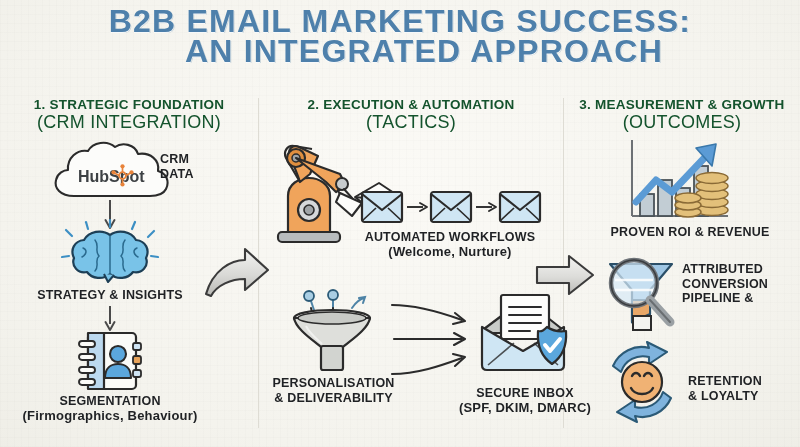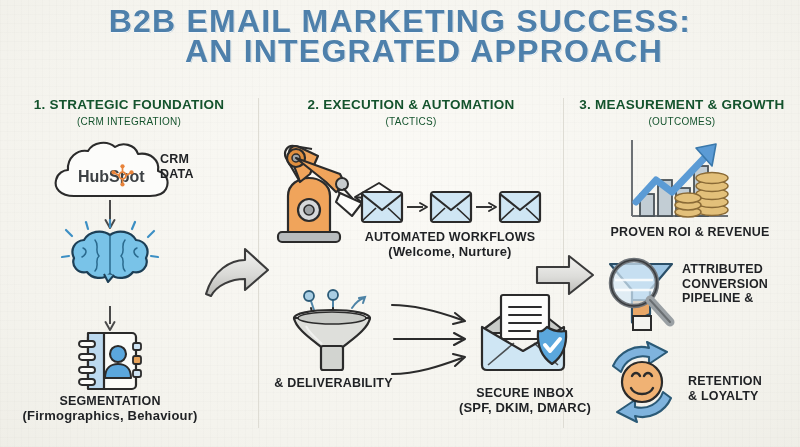--- a/index.html
+++ b/index.html
@@ -27,21 +27,21 @@
     line-height:30px;
     letter-spacing:1.2px;
     text-shadow:0 1px 0 rgba(255,255,255,.85), 1px 1px 0 rgba(60,110,150,.22);
   }
   #title .l2{display:block;padding-left:48px;}
   
   .colhead{
     position:absolute;text-align:center;color:#14532d;
     font-weight:bold;font-size:13.5px;line-height:16.5px;letter-spacing:.25px;
   }
-  .colhead .sub{display:block;font-weight:normal;font-size:10px;}
+  .colhead .sub{display:block;font-weight:normal;font-size:18px;}
   
   .divider{position:absolute;width:1px;background:#dedcd4;}
   
   .lbl{position:absolute;text-align:center;color:#1f2124;font-weight:bold;
        font-size:12.5px;line-height:14.5px;letter-spacing:.2px;}
   .lbl .sub{display:block;font-weight:bold;font-size:13px;}
   .lbl-left{text-align:left;}
   .icon{position:absolute;}
   svg{display:block;overflow:visible;}
 </style>
@@ -117,20 +117,23 @@
         <path d="M48 14 L48 52"></path>
         <path d="M33 18 C38 24 32 29 37 34 C32 38 38 44 33 49"></path>
         <path d="M63 18 C58 24 64 29 59 34 C64 38 58 44 63 49"></path>
         <path d="M21 26 C26 28 24 33 20 35"></path>
         <path d="M75 26 C70 28 72 33 76 35"></path>
       </g>
       <path d="M42 52 L46 60 L52 53" fill="#79c3e8" stroke="#1d3f56" stroke-width="2" stroke-linejoin="round"></path>
     </svg>
   </div>
 
+  <div class="lbl" style="left:18px;top:288px;width:184px;">
+    <span>STRATEGY &amp; INSIGHTS</span>
+  </div>
 
   <div class="icon" style="left:103px;top:306px;">
     <svg width="14" height="26" viewBox="0 0 14 26">
       <line x1="7" y1="0" x2="7" y2="18" stroke="#4a4a4a" stroke-width="2"></line>
       <path d="M2.5 16 L7 24 L11.5 16" fill="none" stroke="#4a4a4a" stroke-width="2" stroke-linejoin="round" stroke-linecap="round"></path>
     </svg>
   </div>
 
   <div class="icon" style="left:76px;top:330px;">
     <svg width="68" height="62" viewBox="0 0 68 62">
@@ -254,20 +257,21 @@
       </g>
       <ellipse cx="46" cy="30" rx="38" ry="8" fill="#f5f5f2" stroke="#2b2b2b" stroke-width="2.2"></ellipse>
       <path d="M8 30 C10 42 30 54 36 60 L36 80 L56 80 L56 60 C62 54 82 42 84 30 Z" fill="#dedfdb" stroke="#2b2b2b" stroke-width="2.2" stroke-linejoin="round"></path>
       <ellipse cx="46" cy="30" rx="34" ry="6" fill="#c8cac6" stroke="#2b2b2b" stroke-width="1.6"></ellipse>
       <rect x="35" y="58" width="22" height="24" rx="2" fill="#d2d4d0" stroke="#2b2b2b" stroke-width="2.2"></rect>
       <path d="M20 38 C24 46 32 52 36 56" fill="none" stroke="#ffffff" stroke-width="2" opacity=".55"></path>
     </svg>
   </div>
 
   <div class="lbl" style="left:266px;top:376px;width:135px;">
+    <span>PERSONALISATION</span>
     <span style="display:block;">&amp; DELIVERABILITY</span>
   </div>
 
   <div class="icon" style="left:392px;top:300px;">
     <svg width="90" height="80" viewBox="0 0 90 80">
       <g fill="none" stroke="#2b2b2b" stroke-width="2.1" stroke-linecap="round" stroke-linejoin="round">
         <path d="M0 5 C25 5 48 12 70 20"></path>
           <path d="M63 13 L73 21 L61 24"></path>
         <path d="M2 39 L70 39"></path>
           <path d="M62 33 L73 39 L62 45"></path>

